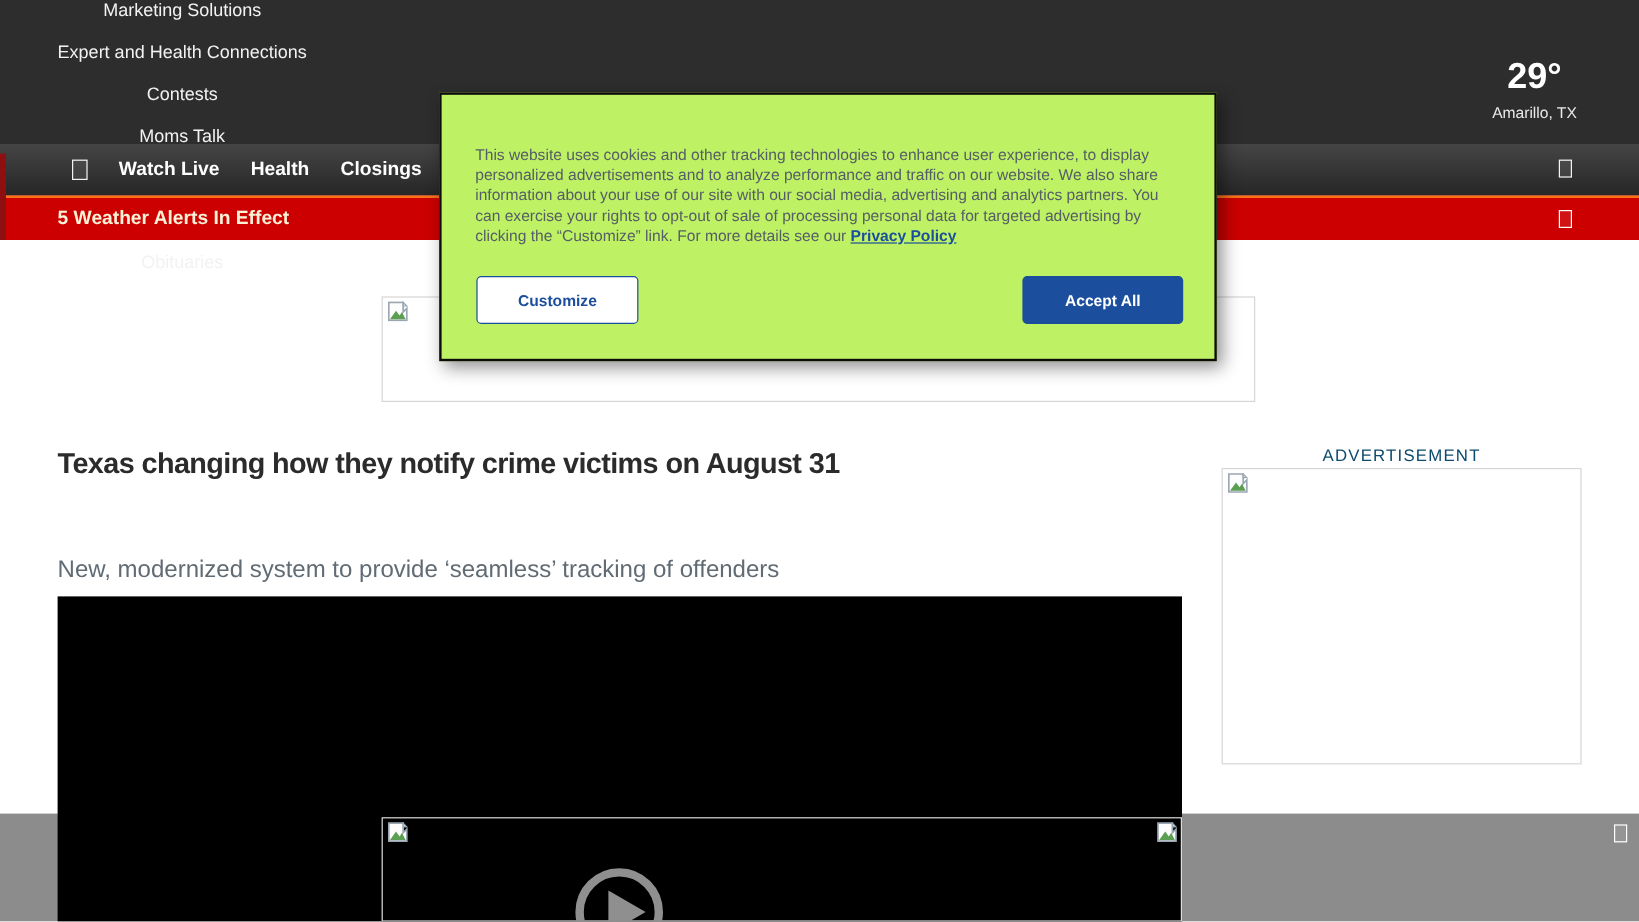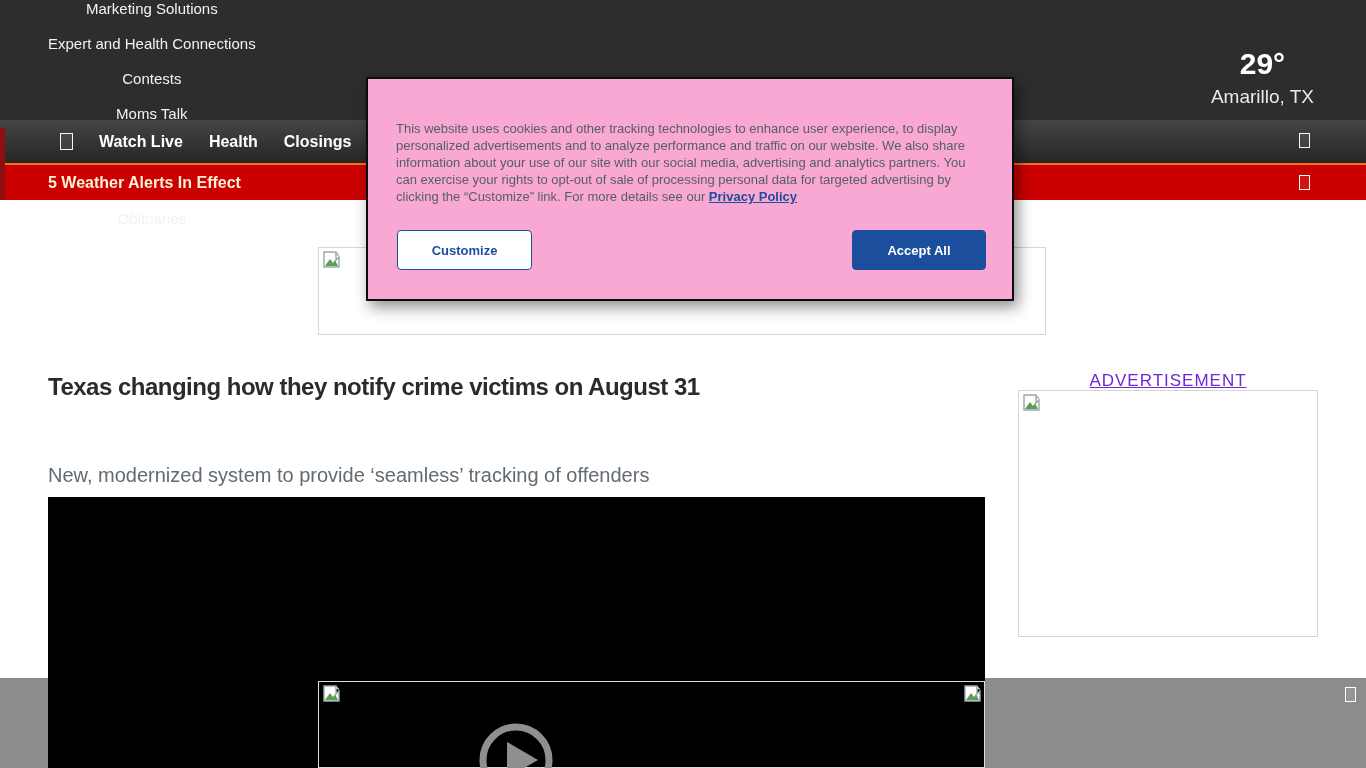--- a/index.html
+++ b/index.html
@@ -7,57 +7,57 @@
   body { font-family:"Liberation Sans", sans-serif; background:#ffffff; position:relative; }
 
   .abs { position:absolute; }
 
   
   .header { left:0; top:0; width:1366px; height:120px; background:#2d2d2d; }
   .topbar { left:48px; top:0; height:33px; display:flex; align-items:center; gap:18px;flex-direction:column; }
   .topbar a { color:#f2f2f2; font-size:15px; text-decoration:none; white-space:nowrap; cursor:pointer; }
   .weather { right:52px; top:48px; text-align:center; color:#fff; }
   .weather .temp { font-size:30px; font-weight:bold; line-height:32px; }
-  .weather .loc  { font-size:19px; color:#e9e9e9; margin-top:6px; }
+  .weather .loc  { font-size:13px; color:#e9e9e9; margin-top:6px; }
 
   
   .navbar { left:0; top:120px; width:1366px; height:43px;
             background:linear-gradient(#454545, #262626); display:flex; align-items:center; }
   .navbar .inner { display:flex; align-items:center; gap:26px; margin-left:60px; }
   .navbar a { color:#ffffff; font-size:16px; font-weight:bold; text-decoration:none; white-space:nowrap; cursor:pointer; }
   .tofu { display:inline-block; width:11px; height:15px; border:1px solid #f4f4f4; background:rgba(255,255,255,0.08); }
   .nav-search { right:56px; top:133px; }
 
   
   .alertbar { left:0; top:163px; width:1366px; height:37px; background:#cc0000; border-top:2px solid #f97316; display:flex; align-items:center; }
   .alertbar .label { margin-left:48px; color:#fbf1d7; font-size:16px; font-weight:bold; }
   .alert-chevron { right:56px; top:175px; }
   .left-red-strip { left:0; top:128px; width:5px; height:72px; background:#8e0f0f; }
 
   
   .ad-box { background:#fff; border:1px solid #d6d6d6; }
   .top-ad { left:318px; top:247px; width:728px; height:88px; }
   .side-ad { left:1018px; top:390px; width:300px; height:247px; }
-  .ad-label { left:1018px; top:371px; width:300px; text-align:center; color:#6d28d9; font-size:17px; letter-spacing:1px;text-decoration:underline; }
+  .ad-label { left:1018px; top:371px; width:300px; text-align:center; color:#0c4a6e; font-size:14px; letter-spacing:1px; }
   .broken-img { position:absolute; left:4px; top:3px; width:17px; height:17px; }
 
   
   .headline { left:48px; top:362px; width:940px; color:#2b2b2b; font-size:24px; line-height:49px; font-weight:bold; letter-spacing:-0.5px; }
   .subheadline { left:48px; top:464px; width:940px; color:#616b74; font-size:20px; font-weight:normal; }
 
   
   .graybar { left:0; top:678px; width:1366px; height:90px; background:#8c8c8c; }
   .gray-close { right:10px; top:687px; }
   .video { left:48px; top:497px; width:937px; height:271px; background:#000; }
   .video-ad { left:318px; top:681px; width:667px; height:87px; background:#000; border:1px solid #dcdcdc; z-index:5; }
   .video-ad .broken-right { left:auto; right:3px; }
   .playbtn { left:476px; top:720px; width:80px; height:80px; z-index:6; }
 
   
-  .dialog { left:366px; top:77px; width:648px; height:224px; background:#f9a8d4; border:2px solid #0c0c0c;
+  .dialog { left:366px; top:77px; width:648px; height:224px; background:#bef264; border:2px solid #0c0c0c;
             box-shadow:4px 6px 14px rgba(0,0,0,0.45); z-index:50; }
   .dialog .msg { position:absolute; left:28px; top:41px; width:592px; font-size:13px; line-height:17px; color:#555e66; }
   .dialog .msg a { color:#1b4e9c; font-weight:bold; text-decoration:underline; cursor:pointer; }
   .btn { position:absolute; top:151px; height:40px; font-size:13px; font-weight:bold; border-radius:4px;
          display:flex; align-items:center; justify-content:center; cursor:pointer; }
   .btn-customize { left:29px; width:135px; background:#fff; border:1px solid #1b4e9c; color:#1b4e9c; }
   .btn-reject { left:334px; width:134px; background:#1b4e9c; border:1px solid #1b4e9c; color:#fff; }
   .btn-accept { left:484px; width:134px; background:#1b4e9c; border:1px solid #1b4e9c; color:#fff; }
 </style>
 </head>

